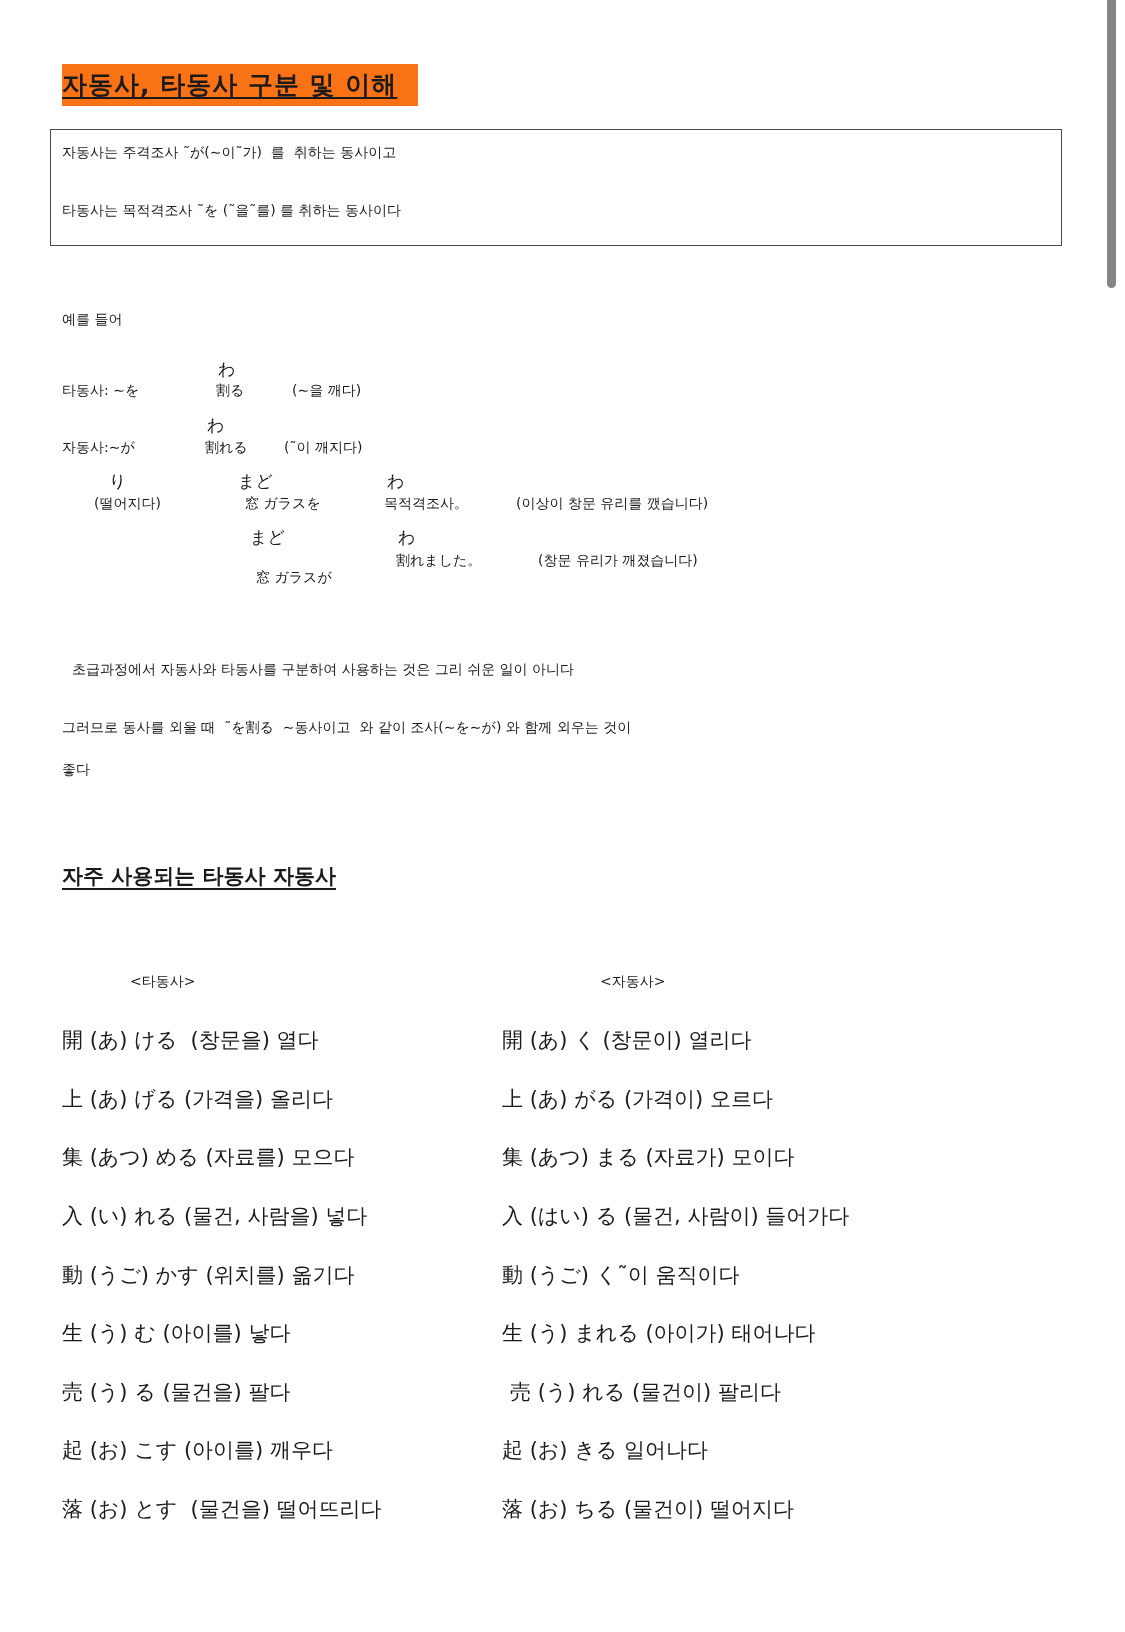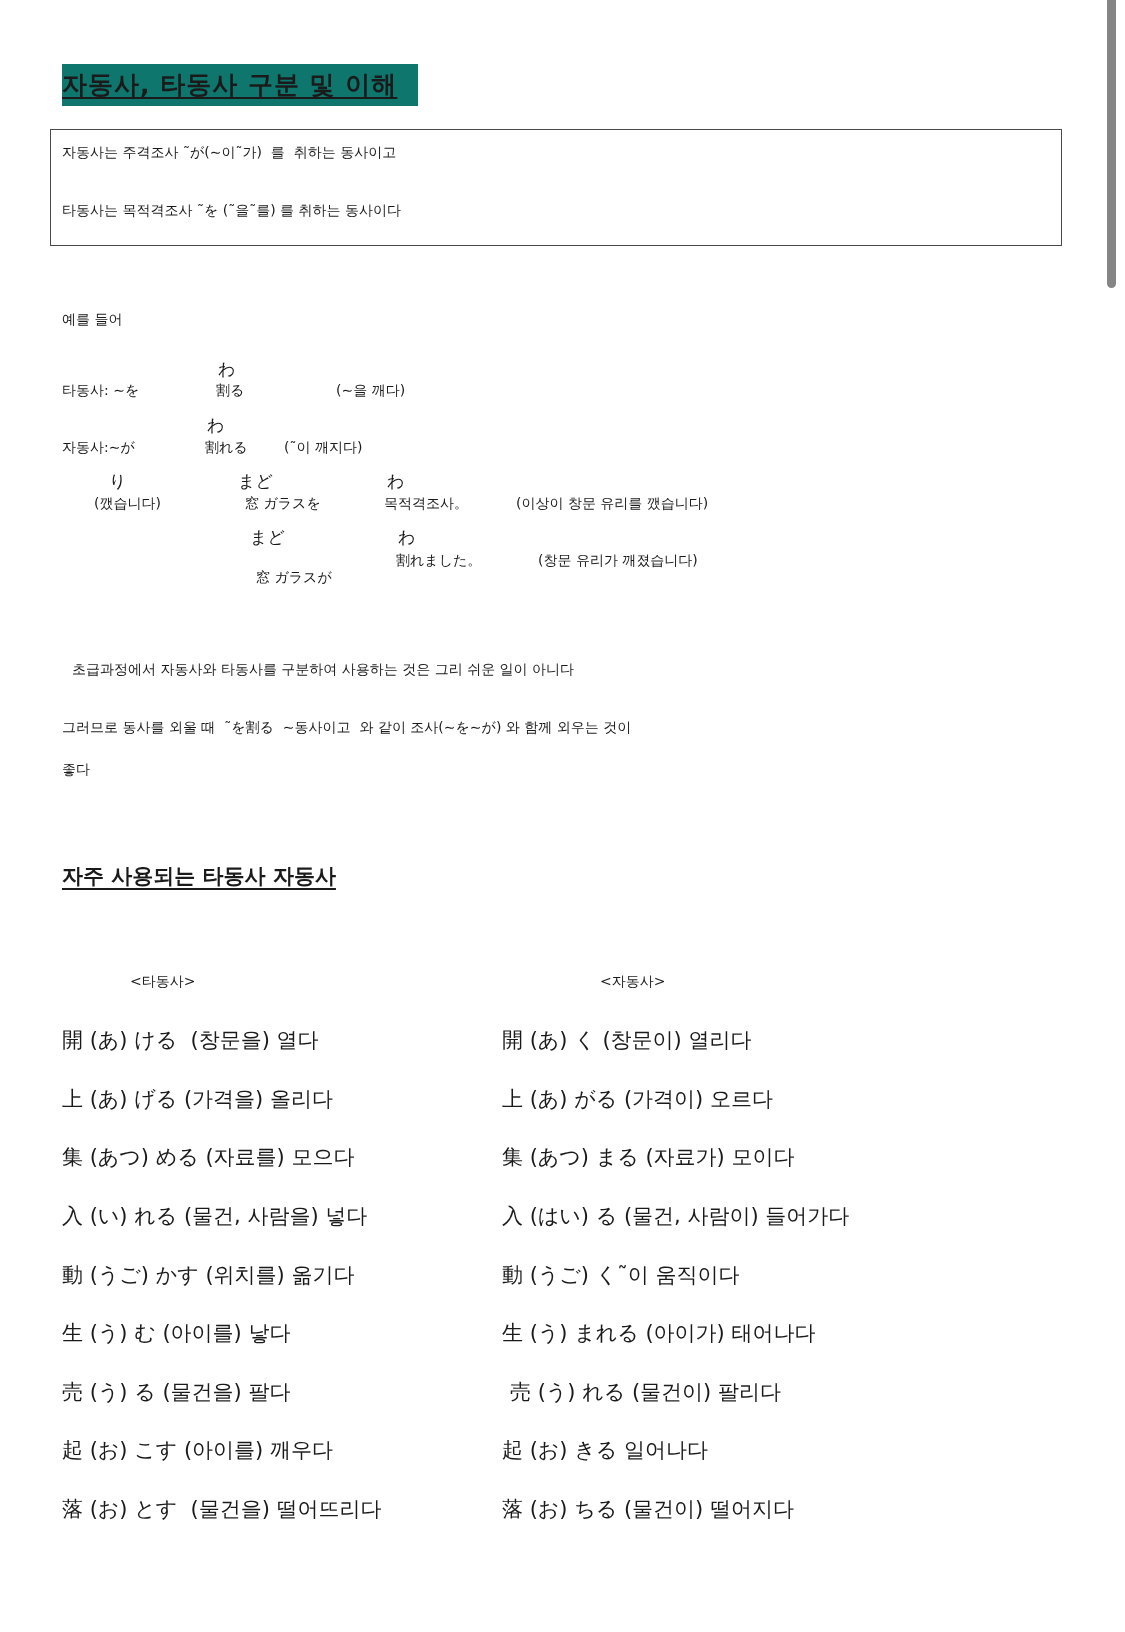--- a/index.html
+++ b/index.html
@@ -16,21 +16,21 @@
       color: #1a1a1a;
     }
     .abs { position: absolute; white-space: pre; }
     .txt { font-size: 14px; line-height: 26px; }
     .ruby { font-size: 17px; line-height: 18px; }
 
     .title {
       left: 62px; top: 64px;
       height: 42px;
       width: 356px;
-      background: #0f766e;
+      background: #f97316;
       font-size: 25px;
       font-weight: bold;
       line-height: 42px;
       text-decoration: underline;
       text-underline-offset: 4px;
       text-decoration-thickness: 2px;
       letter-spacing: 1px;
       padding-left: 0px;
     }
     .defbox {
@@ -63,31 +63,31 @@
 
 <div class="defbox"></div>
 <div class="abs txt" style="left:62px; top:139px;">자동사는 주격조사 ˜が(∼이˜가)  를  취하는 동사이고</div>
 <div class="abs txt" style="left:62px; top:197px;">타동사는 목적격조사 ˜を (˜을˜를) 를 취하는 동사이다</div>
 
 <div class="abs txt" style="left:62px; top:306px;">예를 들어</div>
 
 <div class="abs ruby" style="left:218px; top:360px;">わ</div>
 <div class="abs txt" style="left:62px; top:377px;">타동사: ∼を</div>
 <div class="abs txt" style="left:216px; top:377px;">割る</div>
-<div class="abs txt" style="left:292px; top:377px;margin-left:44px;">(∼을 깨다)</div>
+<div class="abs txt" style="left:292px; top:377px;">(∼을 깨다)</div>
 
 <div class="abs ruby" style="left:207px; top:416px;">わ</div>
 <div class="abs txt" style="left:62px; top:434px;">자동사:∼が</div>
 <div class="abs txt" style="left:205px; top:434px;">割れる</div>
 <div class="abs txt" style="left:284px; top:434px;">(˜이 깨지다)</div>
 
 <div class="abs ruby" style="left:109px; top:472px;">り</div>
 <div class="abs ruby" style="left:238px; top:472px;">まど</div>
 <div class="abs ruby" style="left:387px; top:472px;">わ</div>
-<div class="abs txt" style="left:94px; top:490px;">(깼습니다)</div>
+<div class="abs txt" style="left:94px; top:490px;">(떨어지다)</div>
 <div class="abs txt" style="left:245px; top:490px;">窓 ガラスを</div>
 <div class="abs txt" style="left:384px; top:490px;">목적격조사。</div>
 <div class="abs txt" style="left:516px; top:490px;">(이상이 창문 유리를 깼습니다)</div>
 
 <div class="abs ruby" style="left:250px; top:528px;">まど</div>
 <div class="abs ruby" style="left:398px; top:528px;">わ</div>
 <div class="abs txt" style="left:256px; top:564px;">窓 ガラスが</div>
 <div class="abs txt" style="left:396px; top:547px;">割れました。</div>
 <div class="abs txt" style="left:538px; top:547px;">(창문 유리가 깨졌습니다)</div>
 

